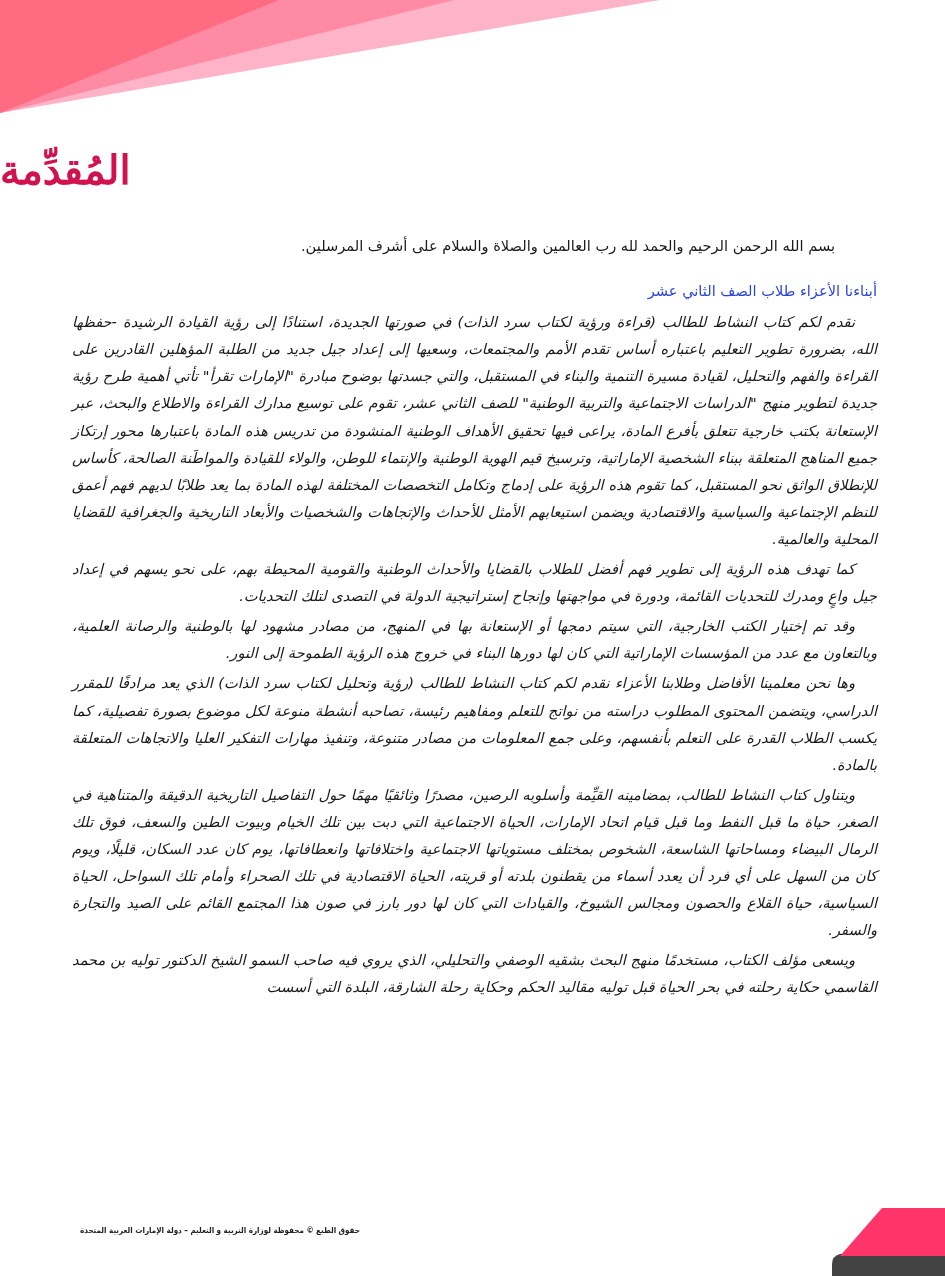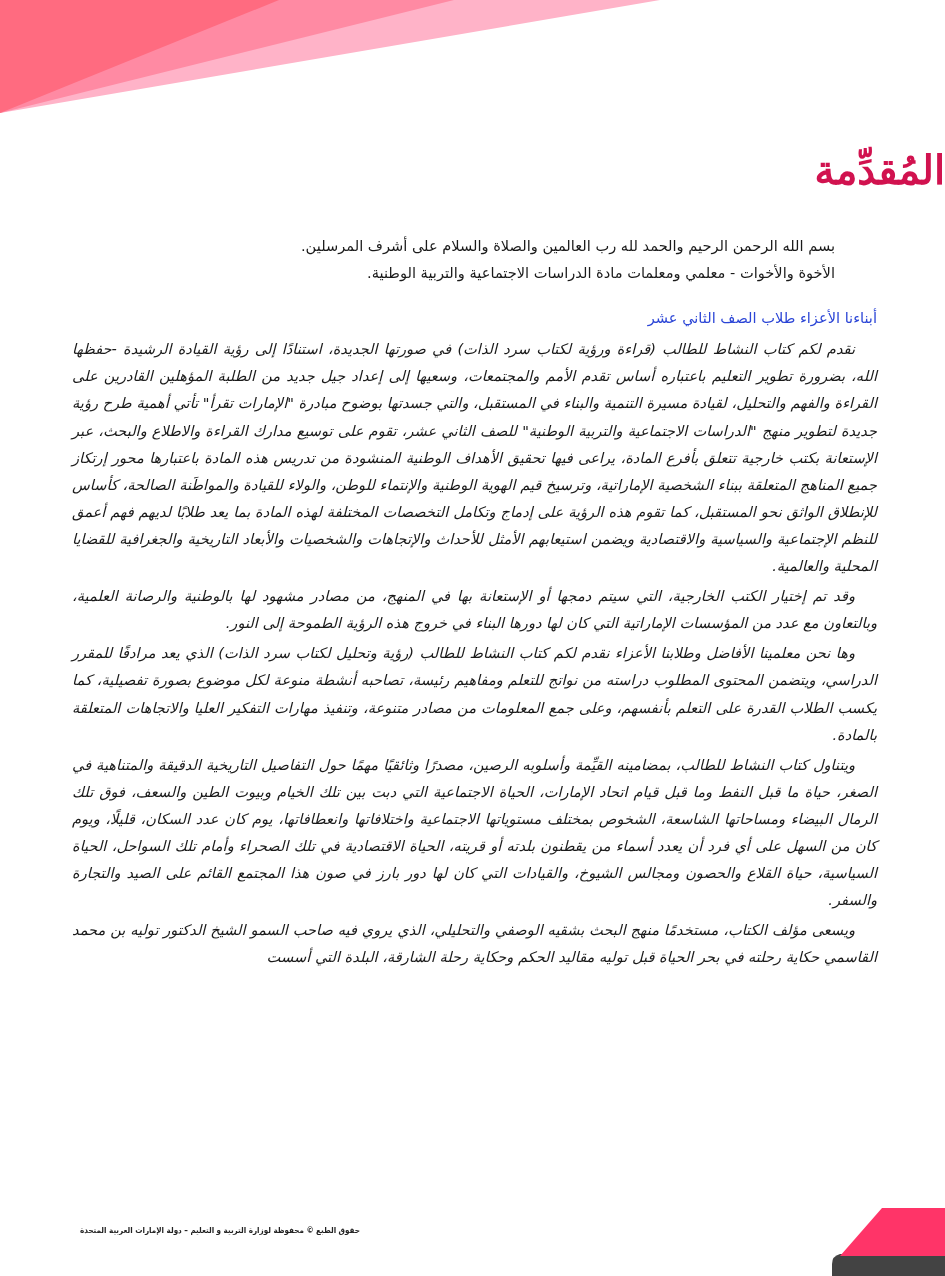--- a/index.html
+++ b/index.html
@@ -5,21 +5,21 @@
   html, body { margin: 0; padding: 0; }
   body {
     width: 945px; height: 1276px; position: relative; overflow: hidden;
     background: #ffffff;
     font-family: "DejaVu Sans", sans-serif;
     color: #1a1a1a;
   }
   .header-decor { position: absolute; left: 0; top: 0; width: 945px; height: 130px; }
   .title-wrap {
     position: absolute; left: 0; right: 0; top: 140px; height: 60px;
-    text-align: right;
+    text-align: left;
   }
   .page-title {
     font-family: "DejaVu Serif", serif;
     font-size: 40px; font-weight: bold; color: #d1124f;
     direction: rtl; line-height: 60px; letter-spacing: 1px;
   }
   .content {
     position: absolute; left: 72px; width: 805px; top: 214px;
     direction: rtl; text-align: justify;
     font-size: 14.6px; line-height: 27.1px;
@@ -51,24 +51,24 @@
   <polygon points="0,0 279,0 0,113" fill="#FF6B80"></polygon>
 </svg>
 
 <div class="title-wrap">
   <span class="page-title">المُقدِّمة</span>
 </div>
 
 <div class="content">
   <div class="intro">
     <p>بسم الله الرحمن الرحيم والحمد لله رب العالمين والصلاة والسلام على أشرف المرسلين.</p>
-    <p>الأخوة والأخوات - معلمي ومعلمات مادة الدراسات الاجتماعية والتربية الوطنية.</p>
   </div>
   <div class="sub-heading">أبناءنا الأعزاء طلاب الصف الثاني عشر</div>
   <p class="para">نقدم لكم كتاب النشاط للطالب (قراءة ورؤية لكتاب سرد الذات) في صورتها الجديدة، استنادًا إلى رؤية القيادة الرشيدة -حفظها الله، بضرورة تطوير التعليم باعتباره أساس تقدم الأمم والمجتمعات، وسعيها إلى إعداد جيل جديد من الطلبة المؤهلين القادرين على القراءة والفهم والتحليل، لقيادة مسيرة التنمية والبناء في المستقبل، والتي جسدتها بوضوح مبادرة "الإمارات تقرأ" تأتي أهمية طرح رؤية جديدة لتطوير منهج "الدراسات الاجتماعية والتربية الوطنية" للصف الثاني عشر، تقوم على توسيع مدارك القراءة والاطلاع والبحث، عبر الإستعانة بكتب خارجية تتعلق بأفرع المادة، يراعى فيها تحقيق الأهداف الوطنية المنشودة من تدريس هذه المادة باعتبارها محور إرتكاز جميع المناهج المتعلقة ببناء الشخصية الإماراتية، وترسيخ قيم الهوية الوطنية والإنتماء للوطن، والولاء للقيادة والمواطَنة الصالحة، كأساس للإنطلاق الواثق نحو المستقبل، كما تقوم هذه الرؤية على إدماج وتكامل التخصصات المختلفة لهذه المادة بما يعد طلابًا لديهم فهم أعمق للنظم الإجتماعية والسياسية والاقتصادية ويضمن استيعابهم الأمثل للأحداث والإتجاهات والشخصيات والأبعاد التاريخية والجغرافية للقضايا المحلية والعالمية.</p>
+  <p class="para">كما تهدف هذه الرؤية إلى تطوير فهم أفضل للطلاب بالقضايا والأحداث الوطنية والقومية المحيطة بهم، على نحو يسهم في إعداد جيل واعٍ ومدرك للتحديات القائمة، ودورة في مواجهتها وإنجاح إستراتيجية الدولة في التصدى لتلك التحديات.</p>
   <p class="para">وقد تم إختيار الكتب الخارجية، التي سيتم دمجها أو الإستعانة بها في المنهج، من مصادر مشهود لها بالوطنية والرصانة العلمية، وبالتعاون مع عدد من المؤسسات الإماراتية التي كان لها دورها البناء في خروج هذه الرؤية الطموحة إلى النور.</p>
   <p class="para">وها نحن معلمينا الأفاضل وطلابنا الأعزاء نقدم لكم كتاب النشاط للطالب (رؤية وتحليل لكتاب سرد الذات) الذي يعد مرادفًا للمقرر الدراسي، ويتضمن المحتوى المطلوب دراسته من نواتج للتعلم ومفاهيم رئيسة، تصاحبه أنشطة منوعة لكل موضوع بصورة تفصيلية، كما يكسب الطلاب القدرة على التعلم بأنفسهم، وعلى جمع المعلومات من مصادر متنوعة، وتنفيذ مهارات التفكير العليا والاتجاهات المتعلقة بالمادة.</p>
   <p class="para">ويتناول كتاب النشاط للطالب، بمضامينه القيِّمة وأسلوبه الرصين، مصدرًا وثائقيًا مهمًا حول التفاصيل التاريخية الدقيقة والمتناهية في الصغر، حياة ما قبل النفط وما قبل قيام اتحاد الإمارات، الحياة الاجتماعية التي دبت بين تلك الخيام وبيوت الطين والسعف، فوق تلك الرمال البيضاء ومساحاتها الشاسعة، الشخوص بمختلف مستوياتها الاجتماعية واختلافاتها وانعطافاتها، يوم كان عدد السكان، قليلًا، ويوم كان من السهل على أي فرد أن يعدد أسماء من يقطنون بلدته أو قريته، الحياة الاقتصادية في تلك الصحراء وأمام تلك السواحل، الحياة السياسية، حياة القلاع والحصون ومجالس الشيوخ، والقيادات التي كان لها دور بارز في صون هذا المجتمع القائم على الصيد والتجارة والسفر.</p>
   <p class="para">ويسعى مؤلف الكتاب، مستخدمًا منهج البحث بشقيه الوصفي والتحليلي، الذي يروي فيه صاحب السمو الشيخ الدكتور توليه بن محمد القاسمي حكاية رحلته في بحر الحياة قبل توليه مقاليد الحكم وحكاية رحلة الشارقة، البلدة التي أسست</p>
 </div>
 
 <div class="footer-copyright">حقوق الطبع © محفوظة لوزارة التربية و التعليم – دولة الإمارات العربية المتحدة</div>
 
 <svg class="page-badge" viewBox="0 0 119 70" width="119" height="70">
   <path d="M14,48 L119,48 L119,70 L6,70 L6,58 Q6,50 14,48 Z" fill="#434343"></path>

